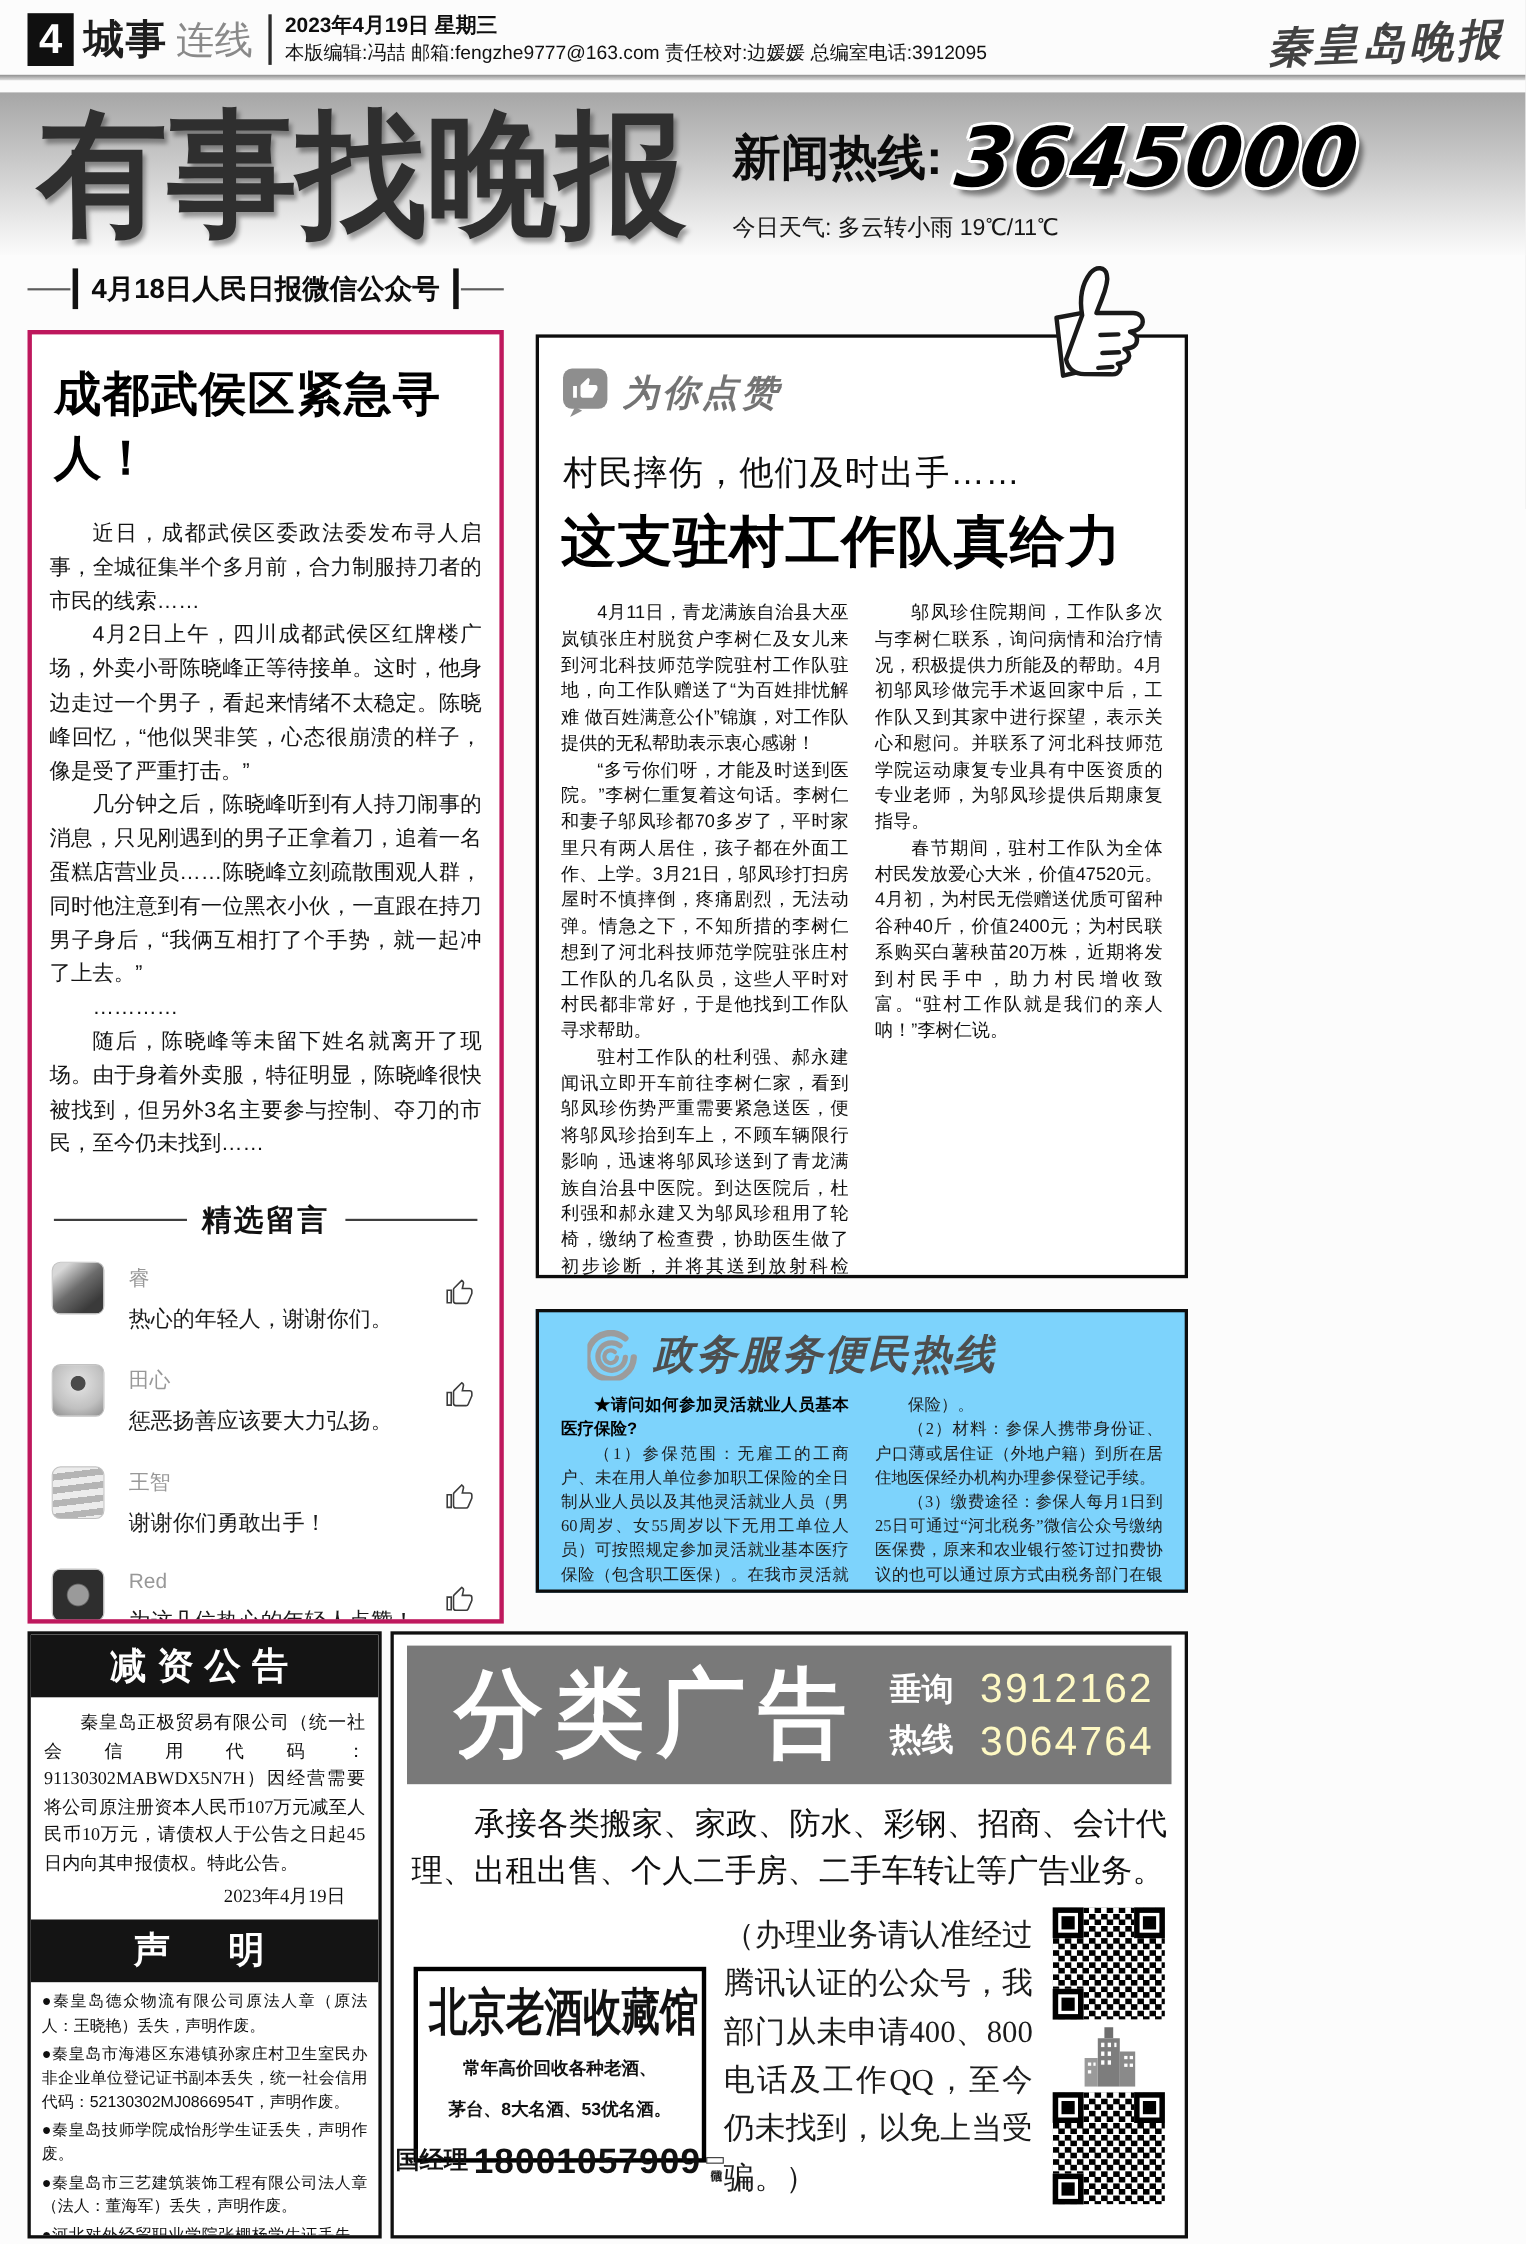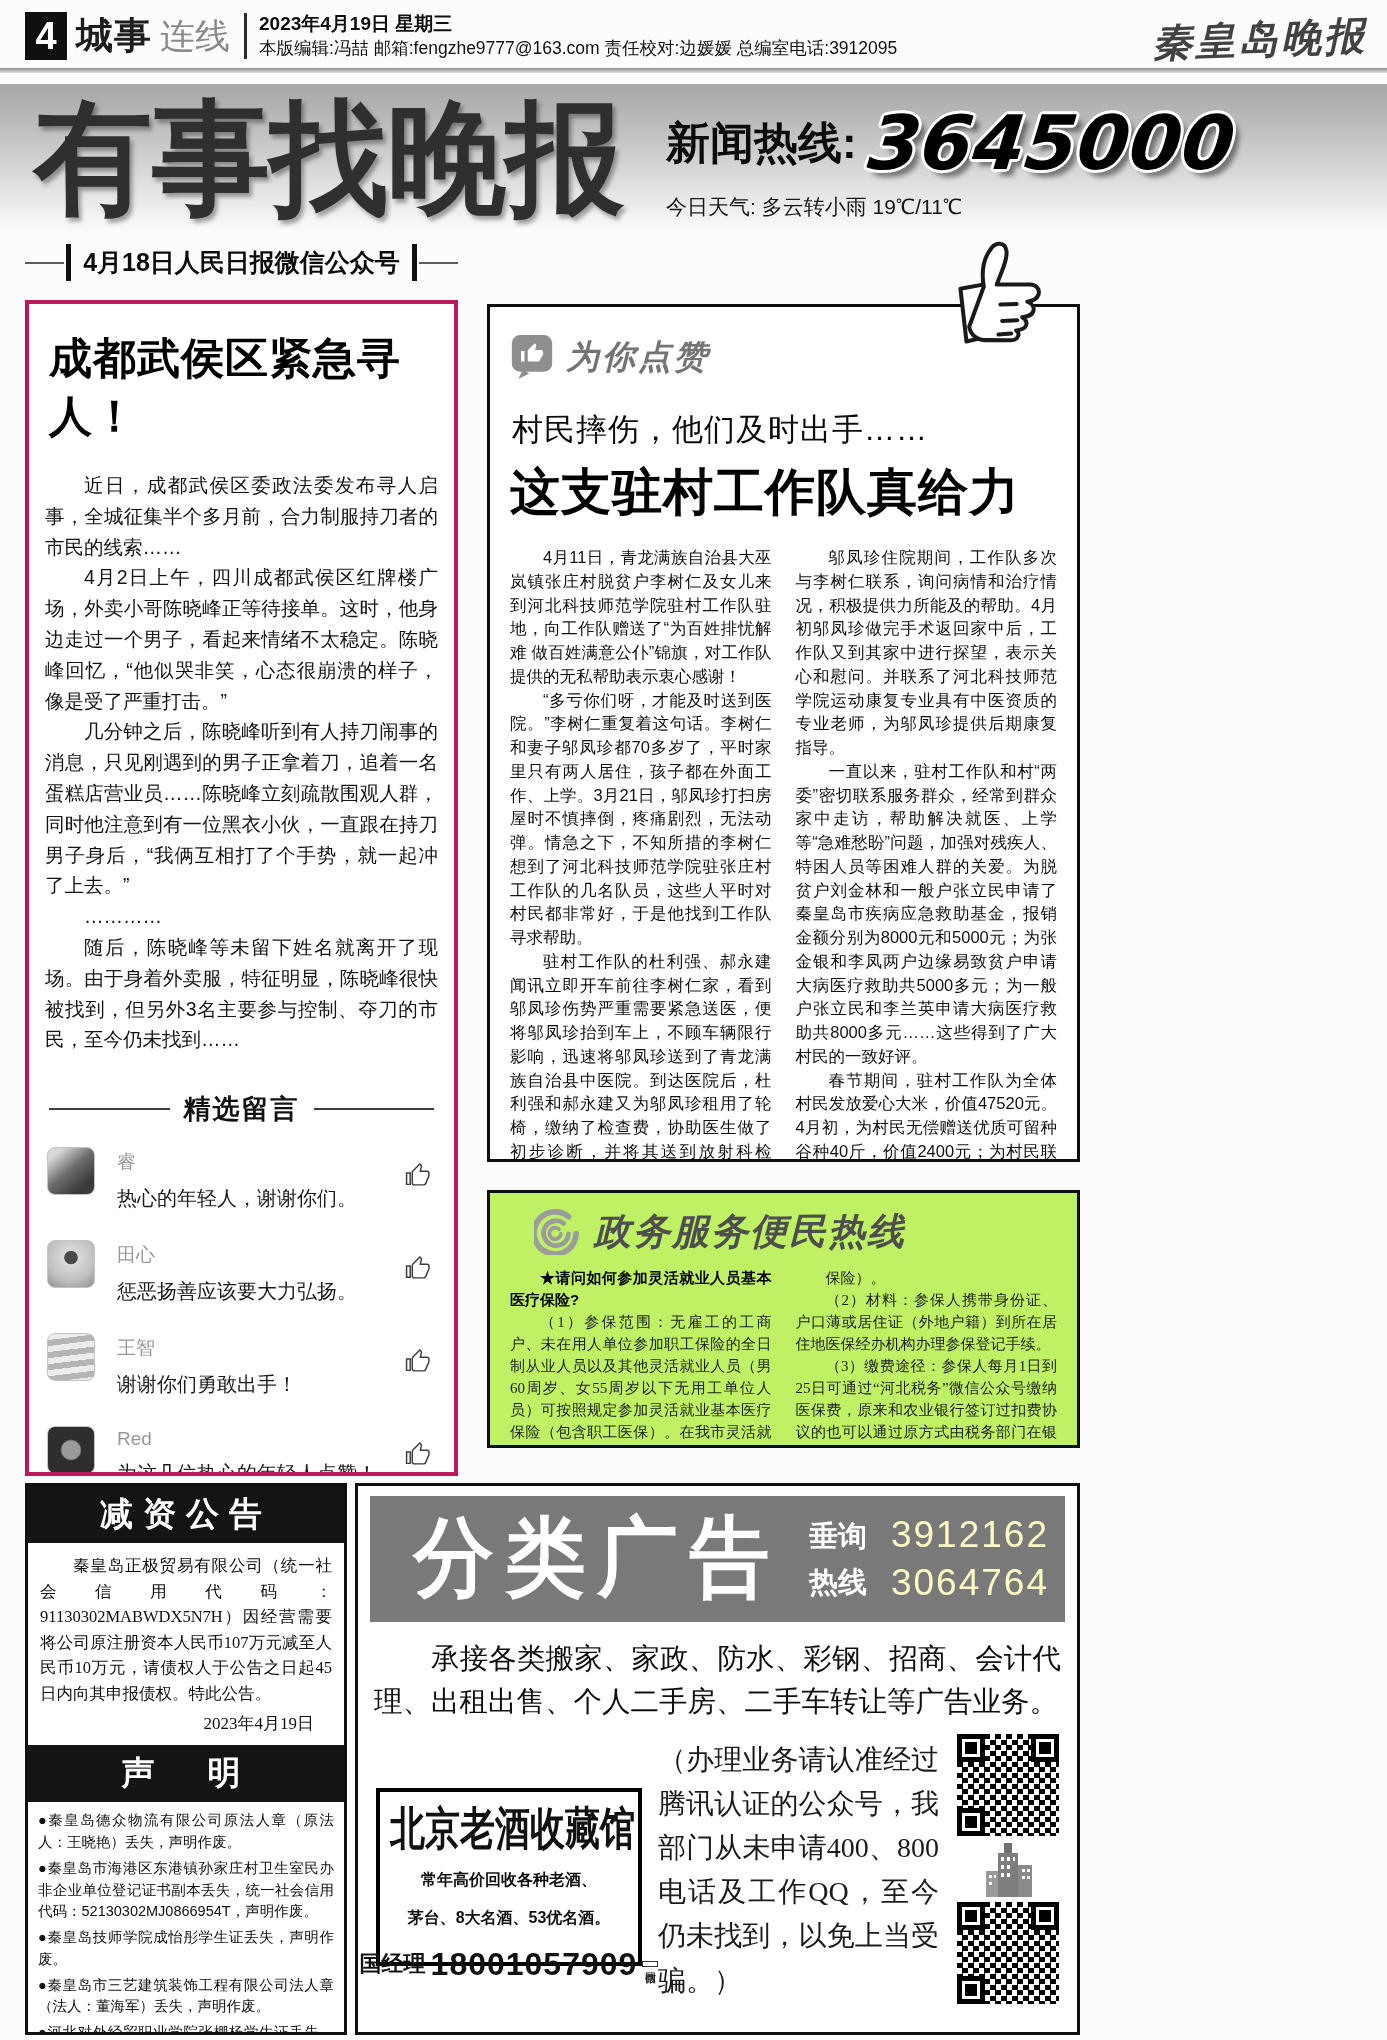--- a/index.html
+++ b/index.html
@@ -70,21 +70,21 @@
   .badge{display:flex;align-items:center;gap:12px;margin-top:26px;}
   .badge-icon{width:44px;height:48px;flex:none;}
   .badge-text{font-size:33px;font-style:italic;font-weight:700;color:#747474;letter-spacing:3px;}
   .p-kick{font-size:31px;color:#0c0c0c;margin:28px 2px 8px;letter-spacing:1px;}
   .p-head{font-size:50px;font-weight:900;margin:0 0 20px;letter-spacing:1px;color:#000;}
   .cols{display:flex;gap:24px;}
   .col{flex:1;min-width:0;}
   .col p{font-size:16.5px;line-height:1.44;text-indent:2em;text-align:justify;margin:0;color:#0f0f0f;}
 
   .gov-box{position:absolute;left:462px;top:948px;width:593px;height:258px;border:3px solid #0d0d0d;
-           background:#bef264;box-sizing:border-box;padding:0 20px;overflow:hidden;}
+           background:#7dd3fc;box-sizing:border-box;padding:0 20px;overflow:hidden;}
   .gov-title{display:flex;align-items:center;gap:14px;margin:14px 0 10px 24px;}
   .gov-icon{width:46px;height:46px;flex:none;}
   .gov-title-text{font-size:37px;font-style:italic;font-weight:900;color:#4e4e4e;letter-spacing:2px;}
   .gov-cols{display:flex;gap:24px;}
   .gov-cols p{font-size:15px;line-height:1.47;font-family:"Liberation Serif",serif;
               text-indent:2em;text-align:justify;margin:0;color:#1d1d1d;}
   .gov-q{font-family:"Liberation Sans",sans-serif !important;font-weight:700;color:#000 !important;}
 
   
   .bottom{position:absolute;left:25px;top:1483px;width:1055px;height:552px;}
@@ -243,21 +243,20 @@
       <h2 class="p-head">这支驻村工作队真给力</h2>
       <div class="cols">
         <div class="col">
             <p>4月11日，青龙满族自治县大巫岚镇张庄村脱贫户李树仁及女儿来到河北科技师范学院驻村工作队驻地，向工作队赠送了“为百姓排忧解难 做百姓满意公仆”锦旗，对工作队提供的无私帮助表示衷心感谢！</p>
             <p>“多亏你们呀，才能及时送到医院。”李树仁重复着这句话。李树仁和妻子邬凤珍都70多岁了，平时家里只有两人居住，孩子都在外面工作、上学。3月21日，邬凤珍打扫房屋时不慎摔倒，疼痛剧烈，无法动弹。情急之下，不知所措的李树仁想到了河北科技师范学院驻张庄村工作队的几名队员，这些人平时对村民都非常好，于是他找到工作队寻求帮助。</p>
             <p>驻村工作队的杜利强、郝永建闻讯立即开车前往李树仁家，看到邬凤珍伤势严重需要紧急送医，便将邬凤珍抬到车上，不顾车辆限行影响，迅速将邬凤珍送到了青龙满族自治县中医院。到达医院后，杜利强和郝永建又为邬凤珍租用了轮椅，缴纳了检查费，协助医生做了初步诊断，并将其送到放射科检查。经X光检查，初步诊断为胯骨骨折，急需住院治疗。二人又为其办理了住院手续，直到老人的两个女儿从海港区赶到医院照料才放心离开，并表示可随时提供帮助，随后又将李树仁送回家中。</p>
           </div>
         <div class="col">
           <div>
               <p>邬凤珍住院期间，工作队多次与李树仁联系，询问病情和治疗情况，积极提供力所能及的帮助。4月初邬凤珍做完手术返回家中后，工作队又到其家中进行探望，表示关心和慰问。并联系了河北科技师范学院运动康复专业具有中医资质的专业老师，为邬凤珍提供后期康复指导。</p>
-              <p>一直以来，驻村工作队和村“两委”密切联系服务群众，经常到群众家中走访，帮助解决就医、上学等“急难愁盼”问题，加强对残疾人、特困人员等困难人群的关爱。为脱贫户刘金林和一般户张立民申请了秦皇岛市疾病应急救助基金，报销金额分别为8000元和5000元；为张金银和李凤两户边缘易致贫户申请大病医疗救助共5000多元；为一般户张立民和李兰英申请大病医疗救助共8000多元……这些得到了广大村民的一致好评。</p>
               <p>春节期间，驻村工作队为全体村民发放爱心大米，价值47520元。4月初，为村民无偿赠送优质可留种谷种40斤，价值2400元；为村民联系购买白薯秧苗20万株，近期将发到村民手中，助力村民增收致富。“驻村工作队就是我们的亲人呐！”李树仁说。</p>
             </div>
 
         </div>
       </div>
     </section>
 
     <section class="gov-box">
       <div class="gov-title">
         <svg class="gov-icon" viewBox="0 0 48 48" fill="none" stroke="#9c9c9c" stroke-linecap="round">

